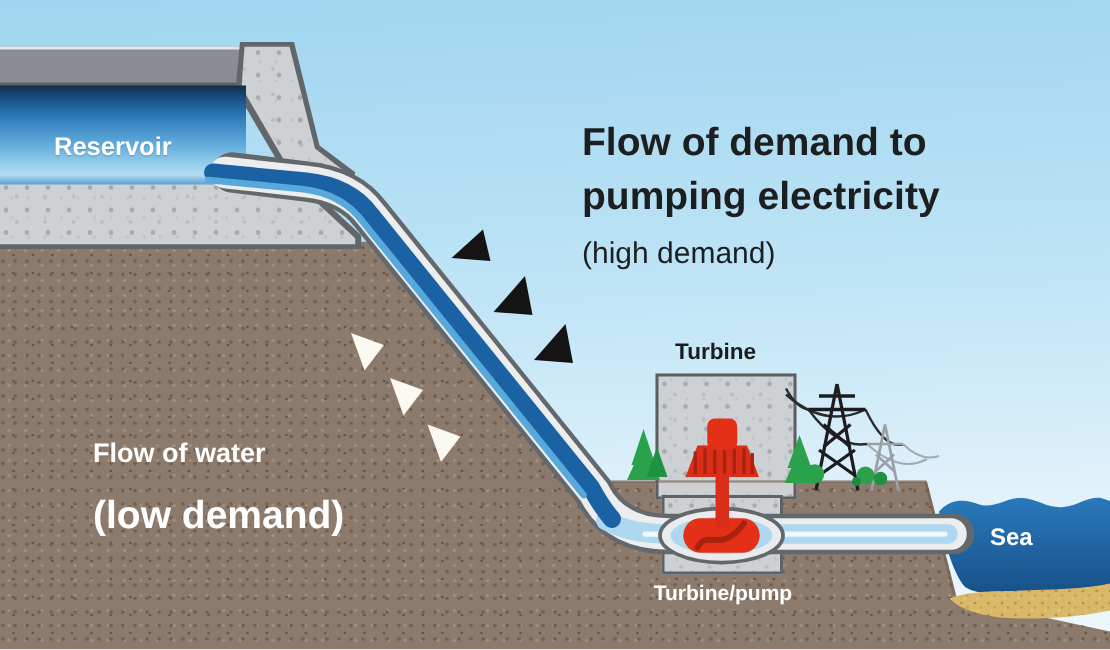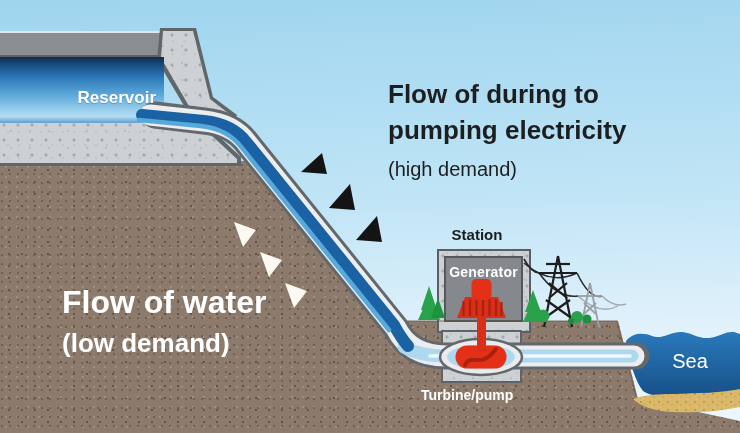--- a/index.html
+++ b/index.html
@@ -30,49 +30,46 @@
   .band-fill{clip-path:polygon(0px 121px,196px 121px,237px 159px,237px 163px,0px 163px);}
   .wall-outline{clip-path:polygon(160px 28px,196px 28px,213px 97px,237px 115px,227px 137px,190px 116px,157px 60px);background:#61666a;}
   .wall-fill{clip-path:polygon(163px 31px,193px 31px,210px 99px,232px 116px,224px 132px,193px 113px,161px 58px);}
   .crest{position:absolute;left:0;top:31px;width:169px;height:27px;background:#8a8e92;
     border-top:2px solid #e2e6e8;border-bottom:3px solid #5d6165;box-sizing:border-box;}
   .station{position:absolute;left:437px;top:249px;width:94px;height:84px;border:2px solid #5b5f63;box-sizing:border-box;}
   .station-inner{position:absolute;left:444px;top:256px;width:79px;height:66px;background:#85898d;border:2px solid #54585c;box-sizing:border-box;
     color:#fff;font-size:14px;font-weight:700;text-align:center;padding-top:6px;letter-spacing:.2px;}
   .pedestal{position:absolute;left:441px;top:330px;width:81px;height:53px;border:2px solid #5f6367;box-sizing:border-box;}
   .lbl{position:absolute;color:#fff;}
-  .lbl-reservoir{left:36px;top:88px;width:120px;text-align:right;font-size:17px;font-weight:600;text-shadow:0 1px 1px rgba(0,40,80,.25);}
+  .lbl-reservoir{left:36px;top:88px;width:120px;text-align:left;font-size:17px;font-weight:600;text-shadow:0 1px 1px rgba(0,40,80,.25);}
   .lbl-station{left:427px;top:226px;width:100px;text-align:center;font-size:15px;font-weight:700;color:#1b1c1e;}
-  .lbl-turbine{left:421px;top:387px;width:122px;font-size:14px;font-weight:700;}
-  .lbl-sea{left:660px;top:350px;width:60px;text-align:center;font-size:20px;font-weight:400;}
+  .lbl-turbine{left:421px;top:387px;width:122px;text-align:center;font-size:14px;font-weight:700;}
+  .lbl-sea{left:660px;top:350px;width:60px;font-size:16px;font-weight:700;}
   .ann{position:absolute;}
   .ann-gen{left:388px;top:76px;color:#1d1e20;}
   .ann-gen .big{font-size:26px;font-weight:700;line-height:36px;}
   .ann-gen .note{font-size:20px;font-weight:400;margin-top:10px;}
   .ann-pump{left:62px;top:286px;color:#ffffff;}
-  .ann-pump .big{font-size:32px;font-weight:700;line-height:33px;}
+  .ann-pump .big{font-size:18px;font-weight:700;line-height:33px;}
   .ann-pump .note{font-size:26px;font-weight:700;margin-top:9px;}
   svg{position:absolute;inset:0;}
 </style>
 </head>
 <body>
 
 <div class="stage">
 
   <div class="layer earth hill"></div>
   <div class="layer band-outline"></div>
   <div class="layer concrete band-fill"></div>
   <div class="crest"></div>
   <div class="layer wall-outline"></div>
   <div class="layer concrete wall-fill"></div>
 
   <div class="station concrete"></div>
-  <div class="station-inner">
-    <span>Generator</span>
-  </div>
   <div class="pedestal concrete"></div>
 
   <svg width="740" height="433" viewBox="0 0 740 433">
     <defs>
       <linearGradient id="waterG" x1="0" y1="57" x2="0" y2="123" gradientUnits="userSpaceOnUse">
         <stop offset="0" stop-color="#122b42"></stop>
           <stop offset="0.1" stop-color="#15487b"></stop>
         <stop offset="0.32" stop-color="#2e7ab9"></stop>
           <stop offset="0.58" stop-color="#5ea9da"></stop>
         <stop offset="0.78" stop-color="#93cbeb"></stop>
@@ -181,26 +178,26 @@
     </g>
 
     <g fill="#fcf9f2">
       <polygon points="234,222 256,230 243,247"></polygon>
       <polygon points="260,252 282,260 269,277"></polygon>
       <polygon points="285,283 307,291 294,308"></polygon>
     </g>
   </svg>
 
   <div class="lbl lbl-reservoir">Reservoir</div>
-  <div class="lbl lbl-station">Station</div>
+  <div class="lbl lbl-station">Turbine</div>
   <div class="lbl lbl-turbine">Turbine/pump</div>
   <div class="lbl lbl-sea">Sea</div>
 
   <div class="ann ann-gen">
-    <div class="big">Flow of during to</div>
+    <div class="big">Flow of demand to</div>
     <div class="big">pumping electricity</div>
     <div class="note">(high demand)</div>
   </div>
 
   <div class="ann ann-pump">
     <div class="big">Flow of water</div>
     <div class="note">(low demand)</div>
   </div>
 
 </div>

